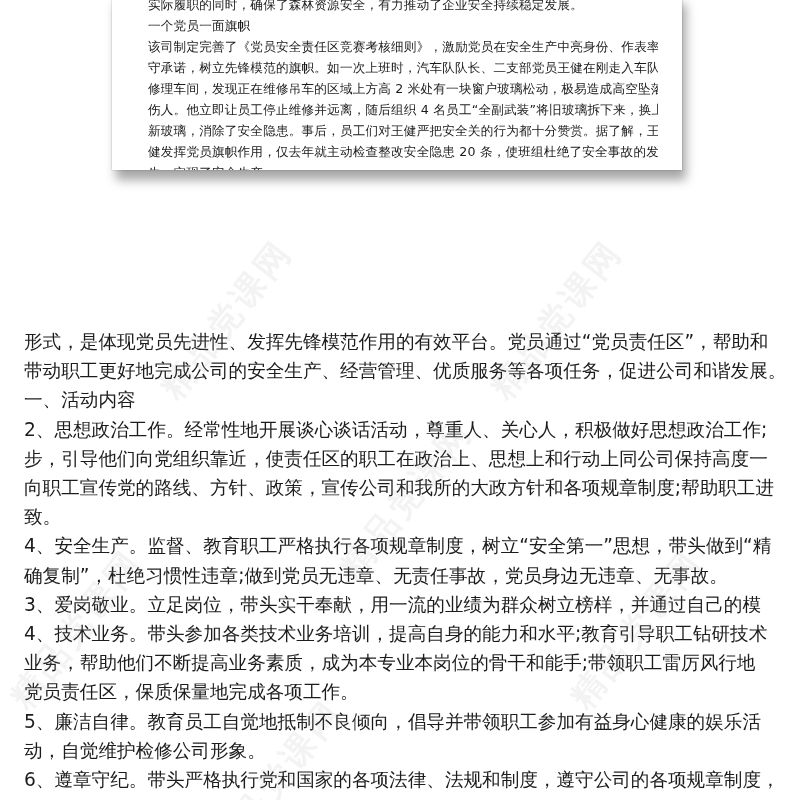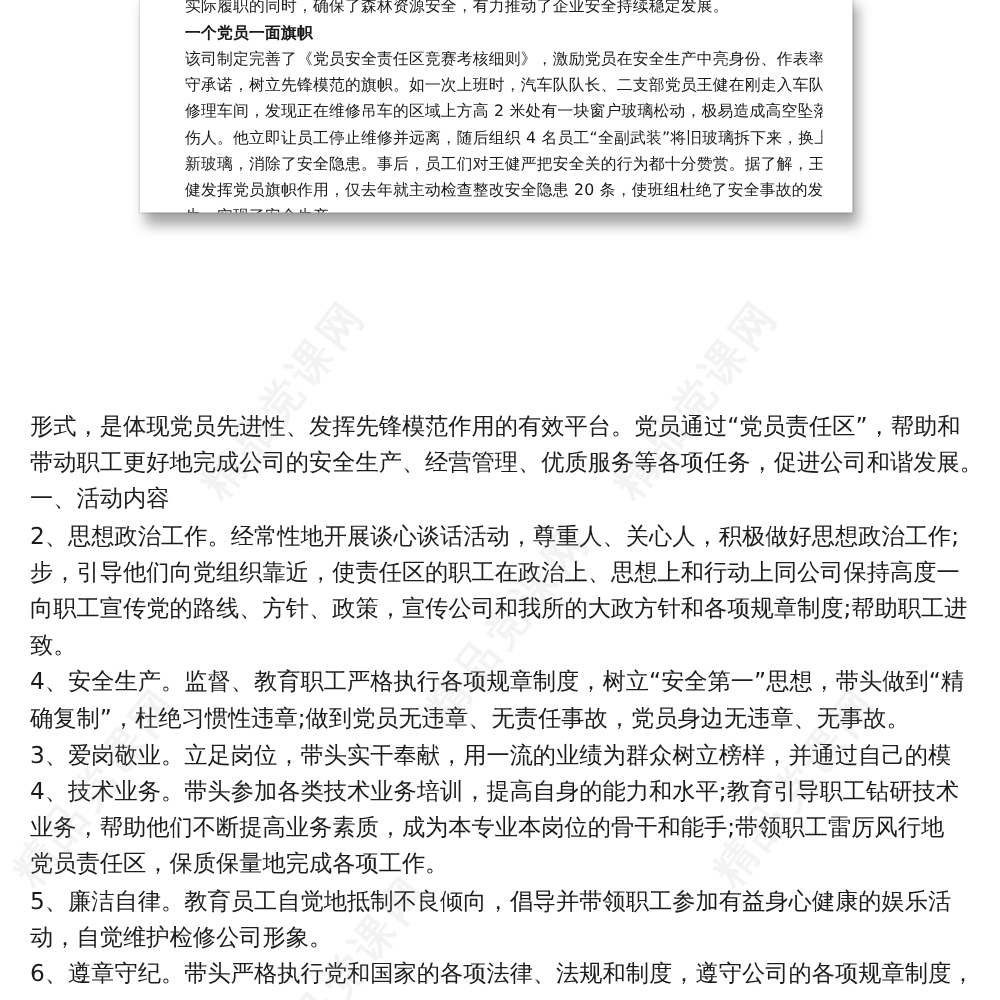--- a/index.html
+++ b/index.html
@@ -38,21 +38,21 @@
     line-height: 21px;
     color: #1a1a1a;
     letter-spacing: 0.2px;
   }
   .doc-card-inner p {
     margin: 0;
     white-space: nowrap;
     overflow: hidden;
   }
   .doc-card-inner .heading {
-    font-weight: bold;
+    font-weight: normal;
   }
   
   .main-text {
     position: absolute;
     left: 24px;
     top: 327px;
     width: 760px;
     font-size: 18.6px;
     line-height: 29.2px;
     color: #1c1c1c;

